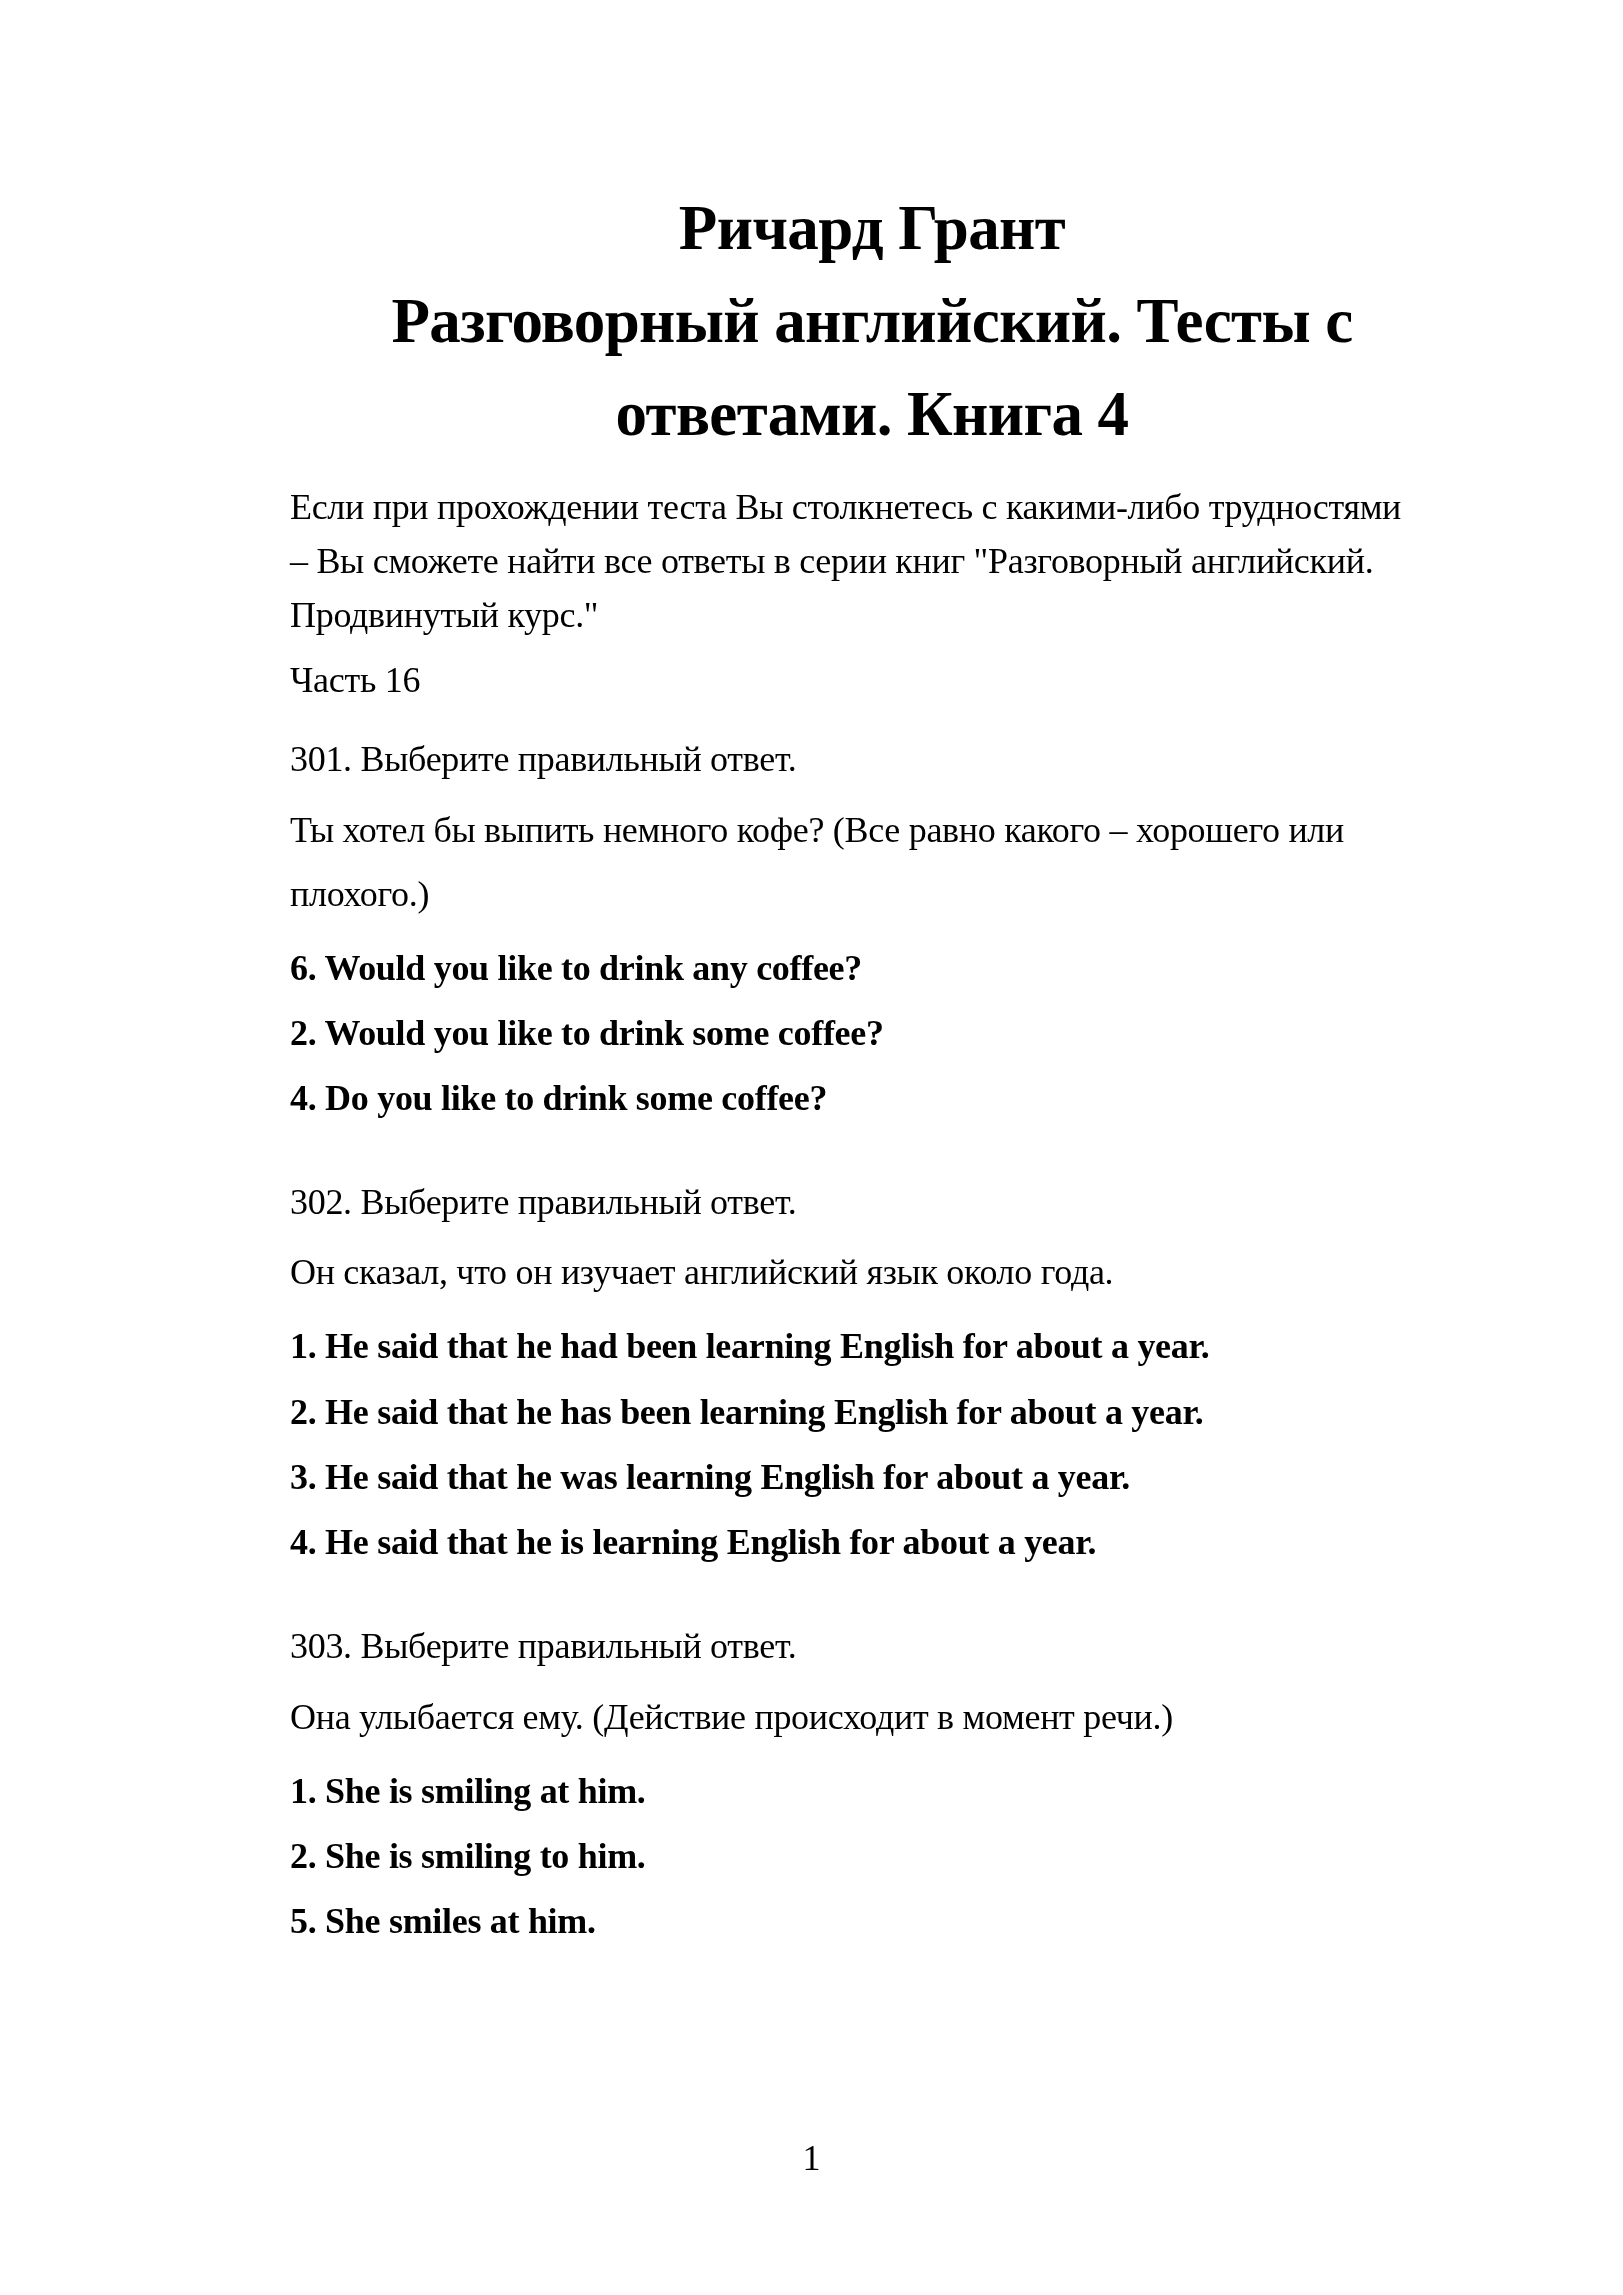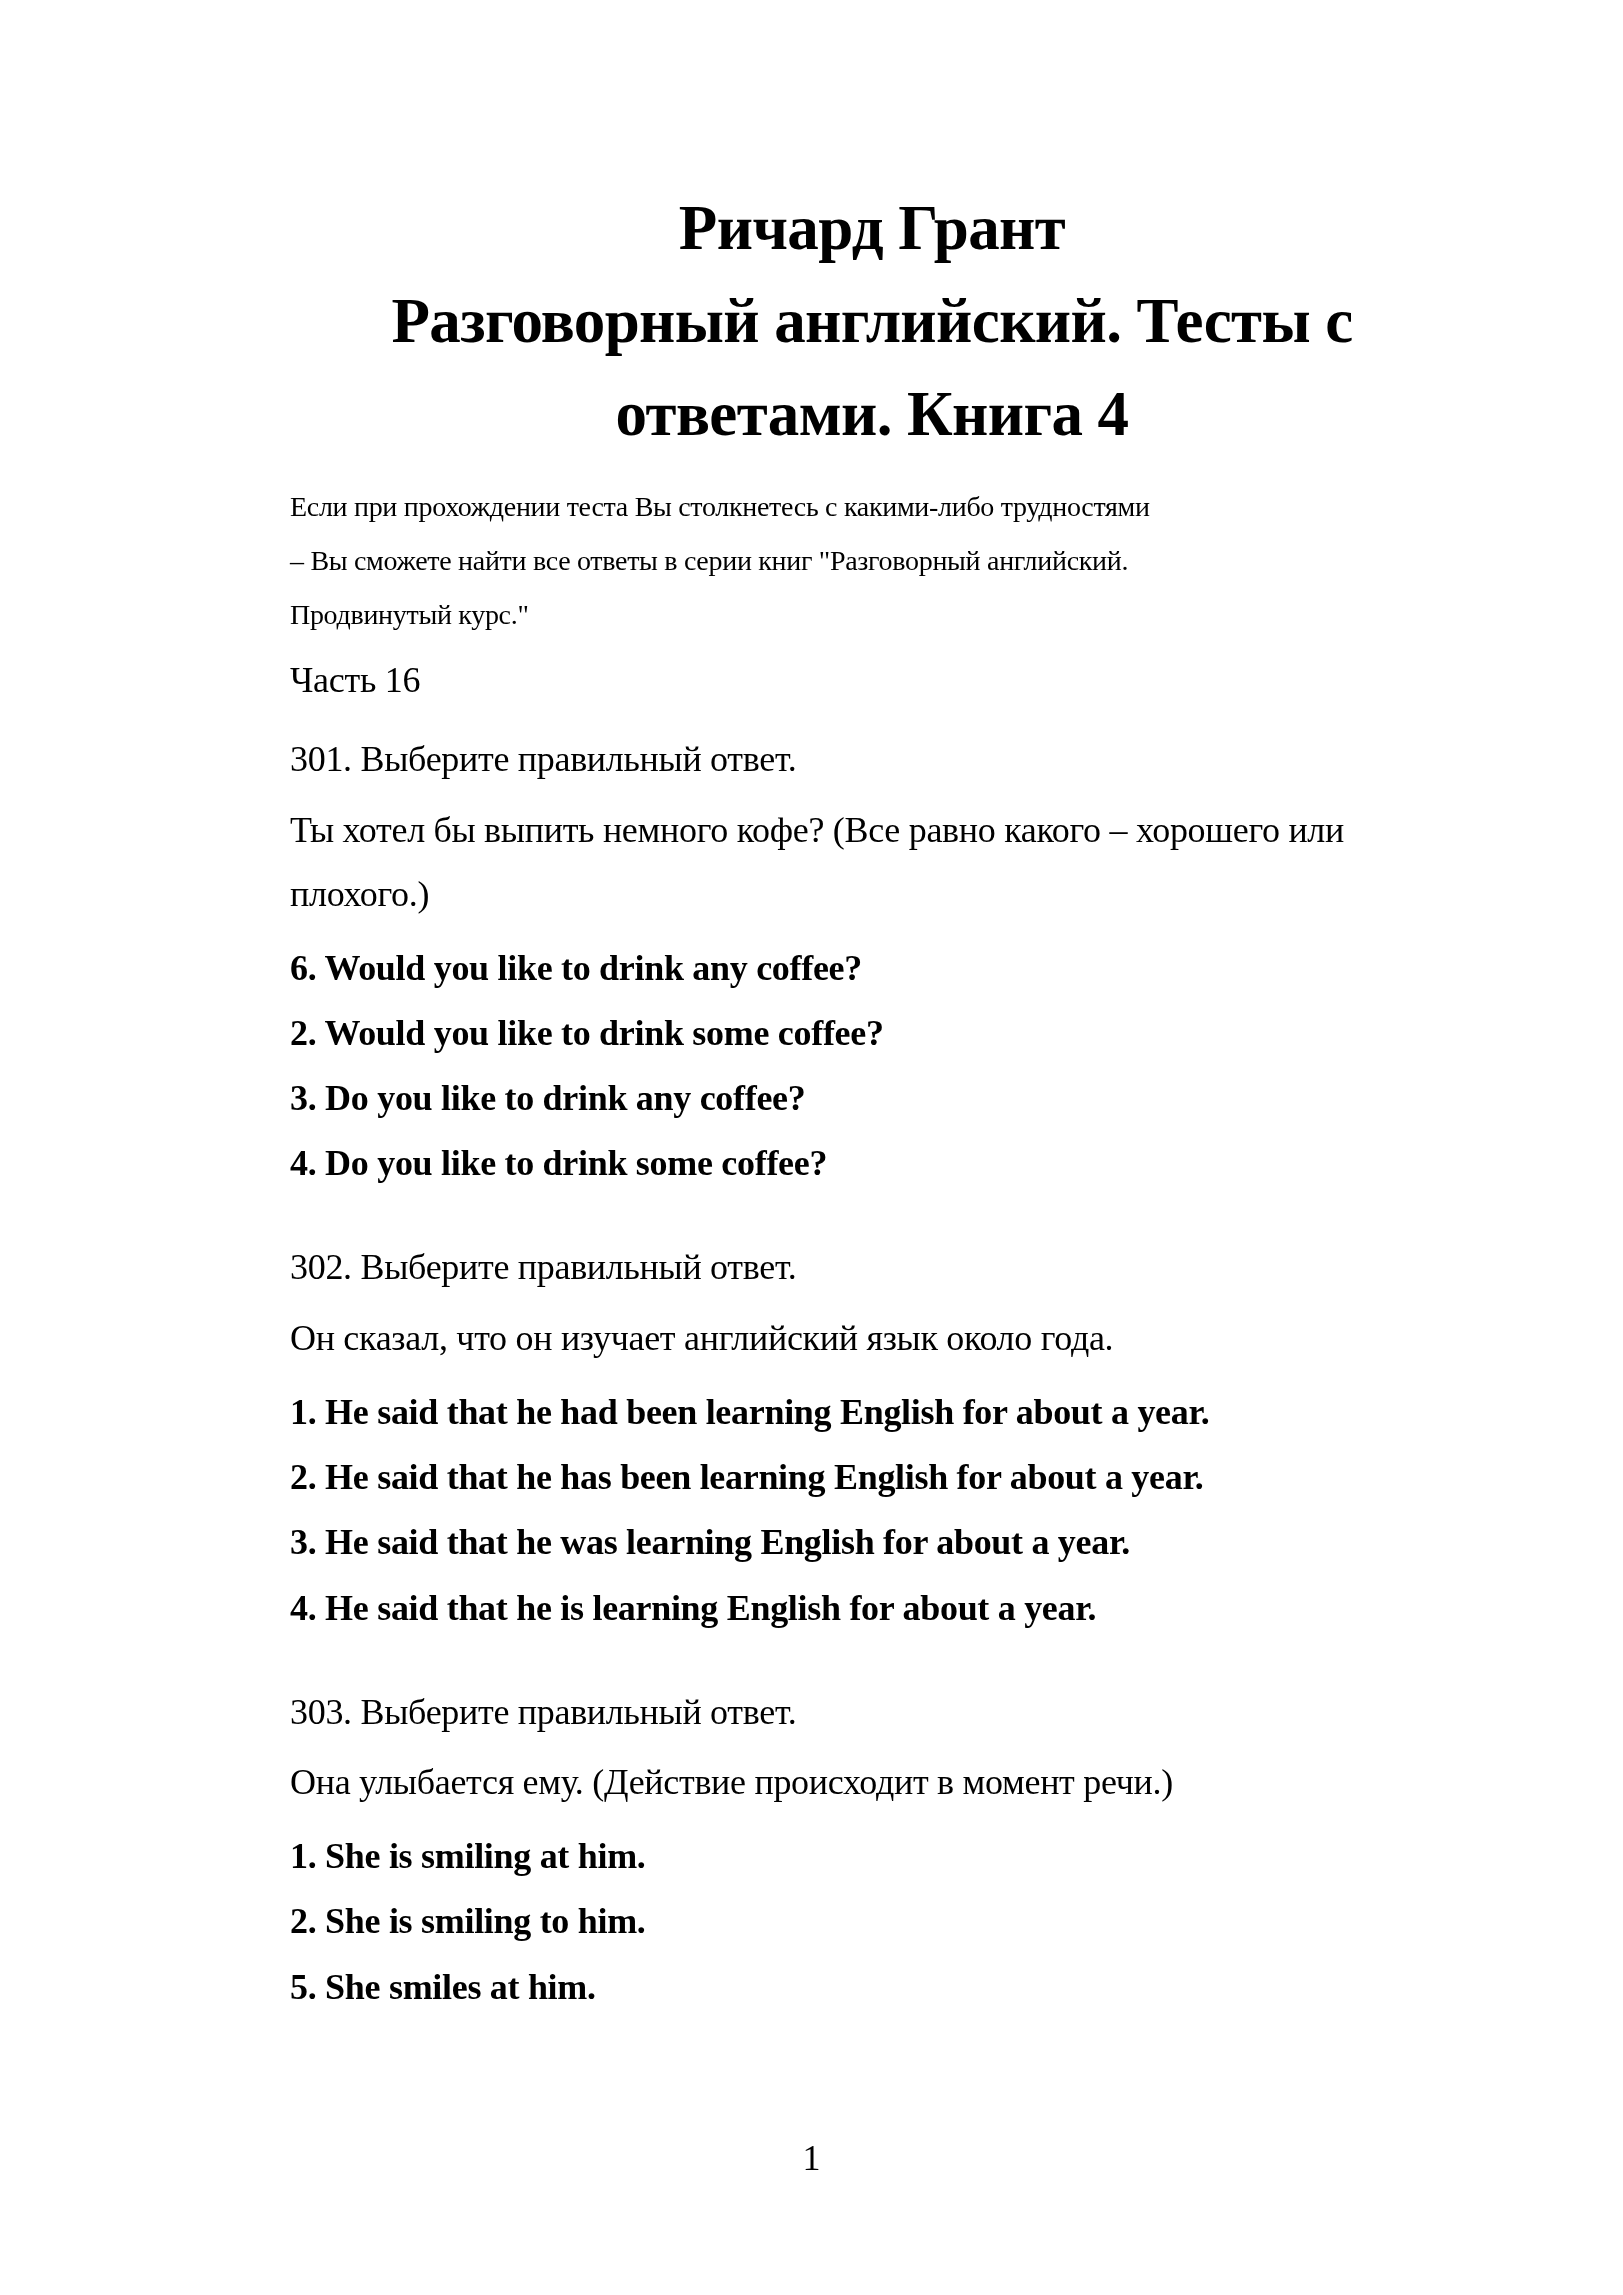--- a/index.html
+++ b/index.html
@@ -21,21 +21,21 @@
   .book-title {
     font-size: 63px;
     line-height: 93px;
     font-weight: bold;
     text-align: center;
     white-space: pre-line;
     letter-spacing: -0.6px;
     margin: 0 0 19px 0;
   }
   .para {
-    font-size: 28px;
+    font-size: 36px;
     line-height: 54px;
     white-space: pre-line;
     letter-spacing: -0.3px;
     margin: 0 0 11.3px 0;
   }
   .part-label {
     font-size: 36px;
     line-height: 54px;
     letter-spacing: -0.3px;
     margin: 0 0 11.3px 0;
@@ -90,21 +90,20 @@
 Продвинутый курс."</p>
 
   <p class="part-label">Часть 16</p>
 
   <div class="question first">
     <p class="q-header">301. Выберите правильный ответ.</p>
     <p class="q-prompt">Ты хотел бы выпить немного кофе? (Все равно какого – хорошего или
 плохого.)</p>
     <p class="option">6. Would you like to drink any coffee?</p>
     <p class="option">2. Would you like to drink some coffee?</p>
-    <p class="option">3. Do you like to drink any coffee?</p>
     <p class="option">4. Do you like to drink some coffee?</p>
   </div>
 
   <div class="question">
     <p class="q-header">302. Выберите правильный ответ.</p>
     <p class="q-prompt">Он сказал, что он изучает английский язык около года.</p>
     <p class="option">1. He said that he had been learning English for about a year.</p>
     <p class="option">2. He said that he has been learning English for about a year.</p>
     <p class="option">3. He said that he was learning English for about a year.</p>
     <p class="option">4. He said that he is learning English for about a year.</p>

